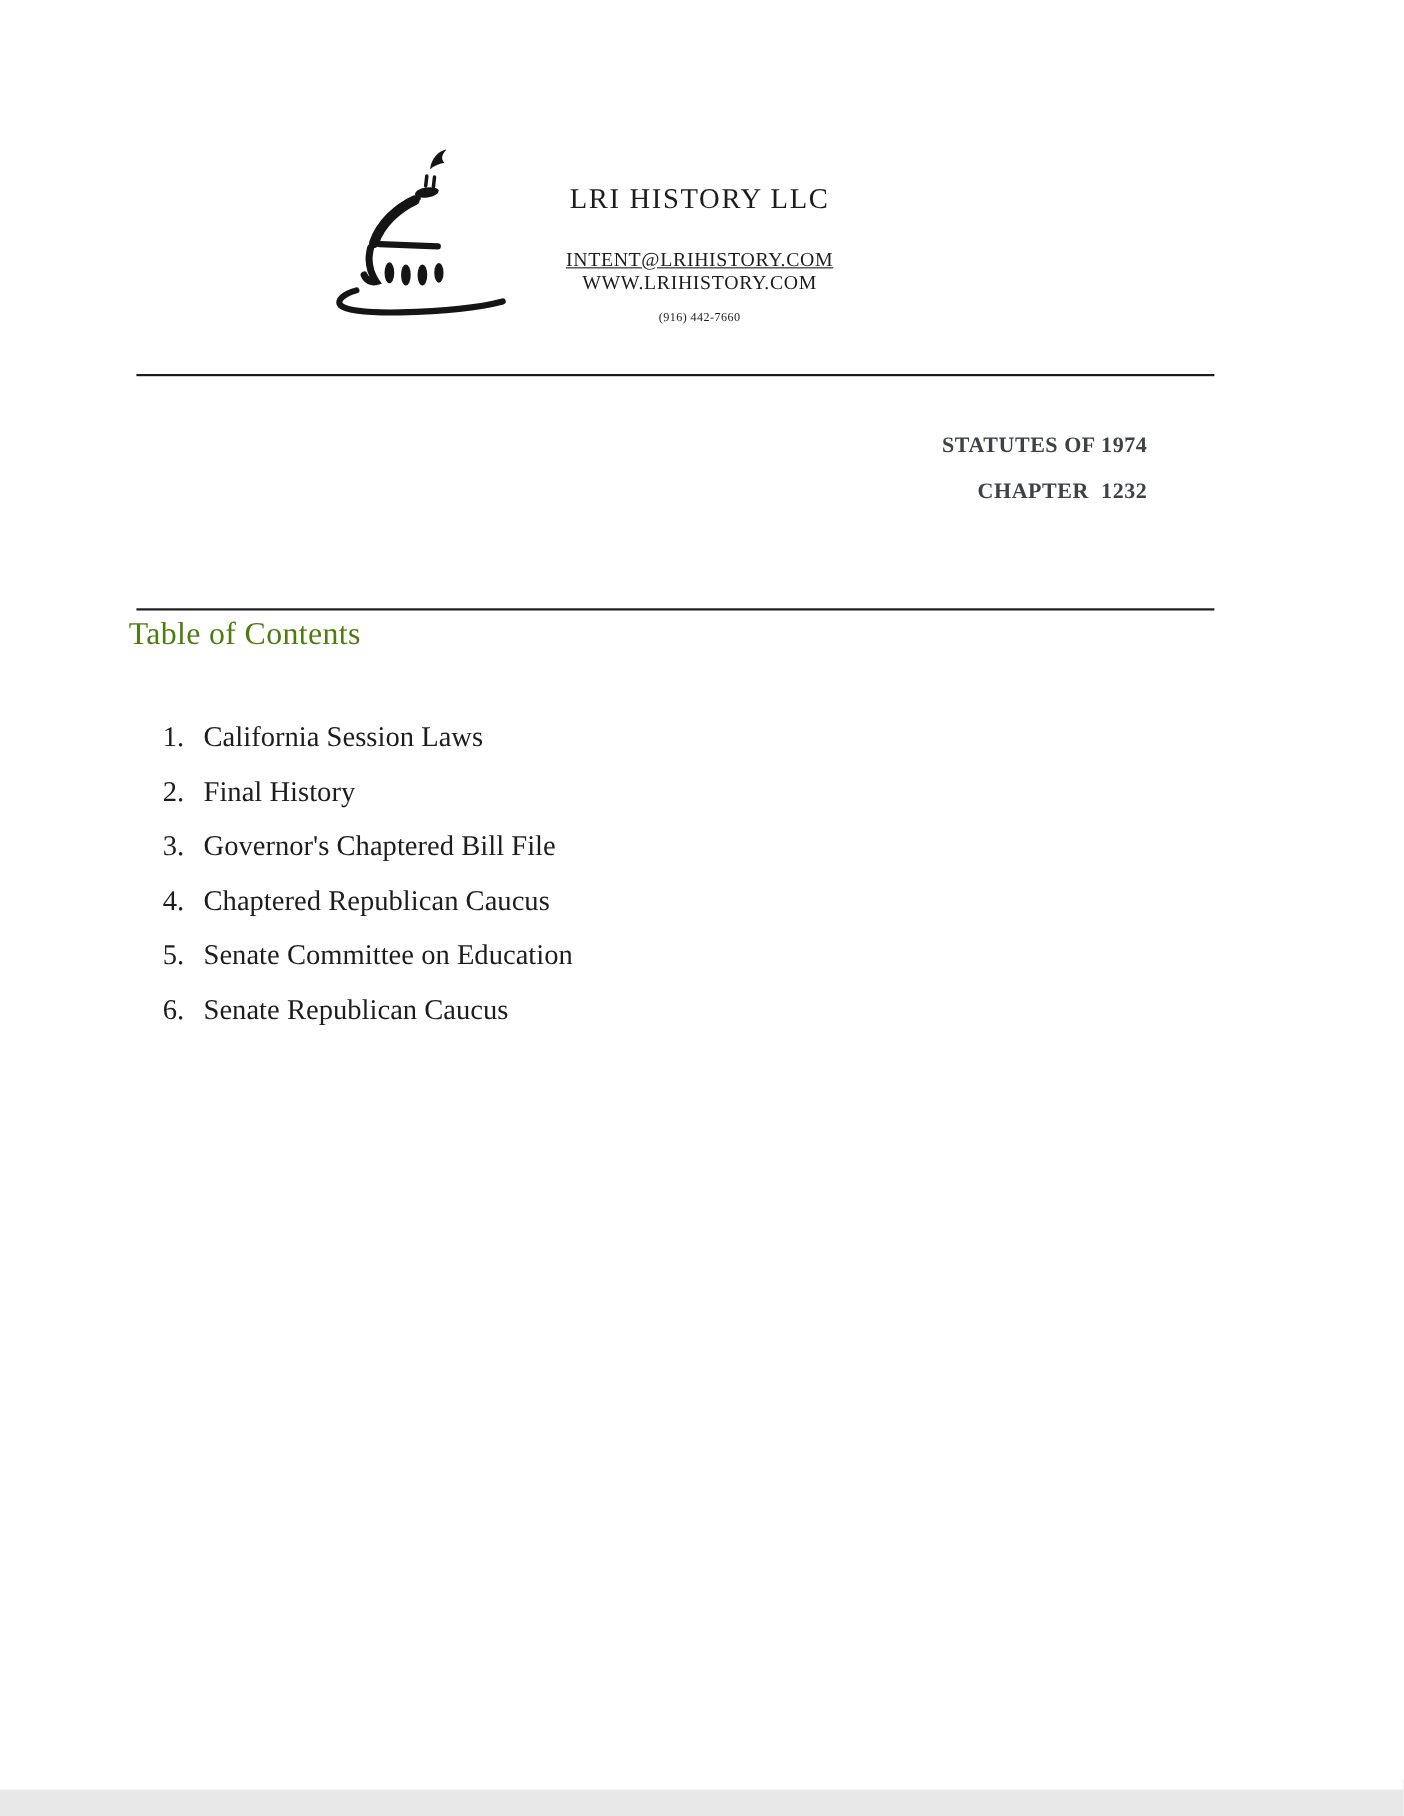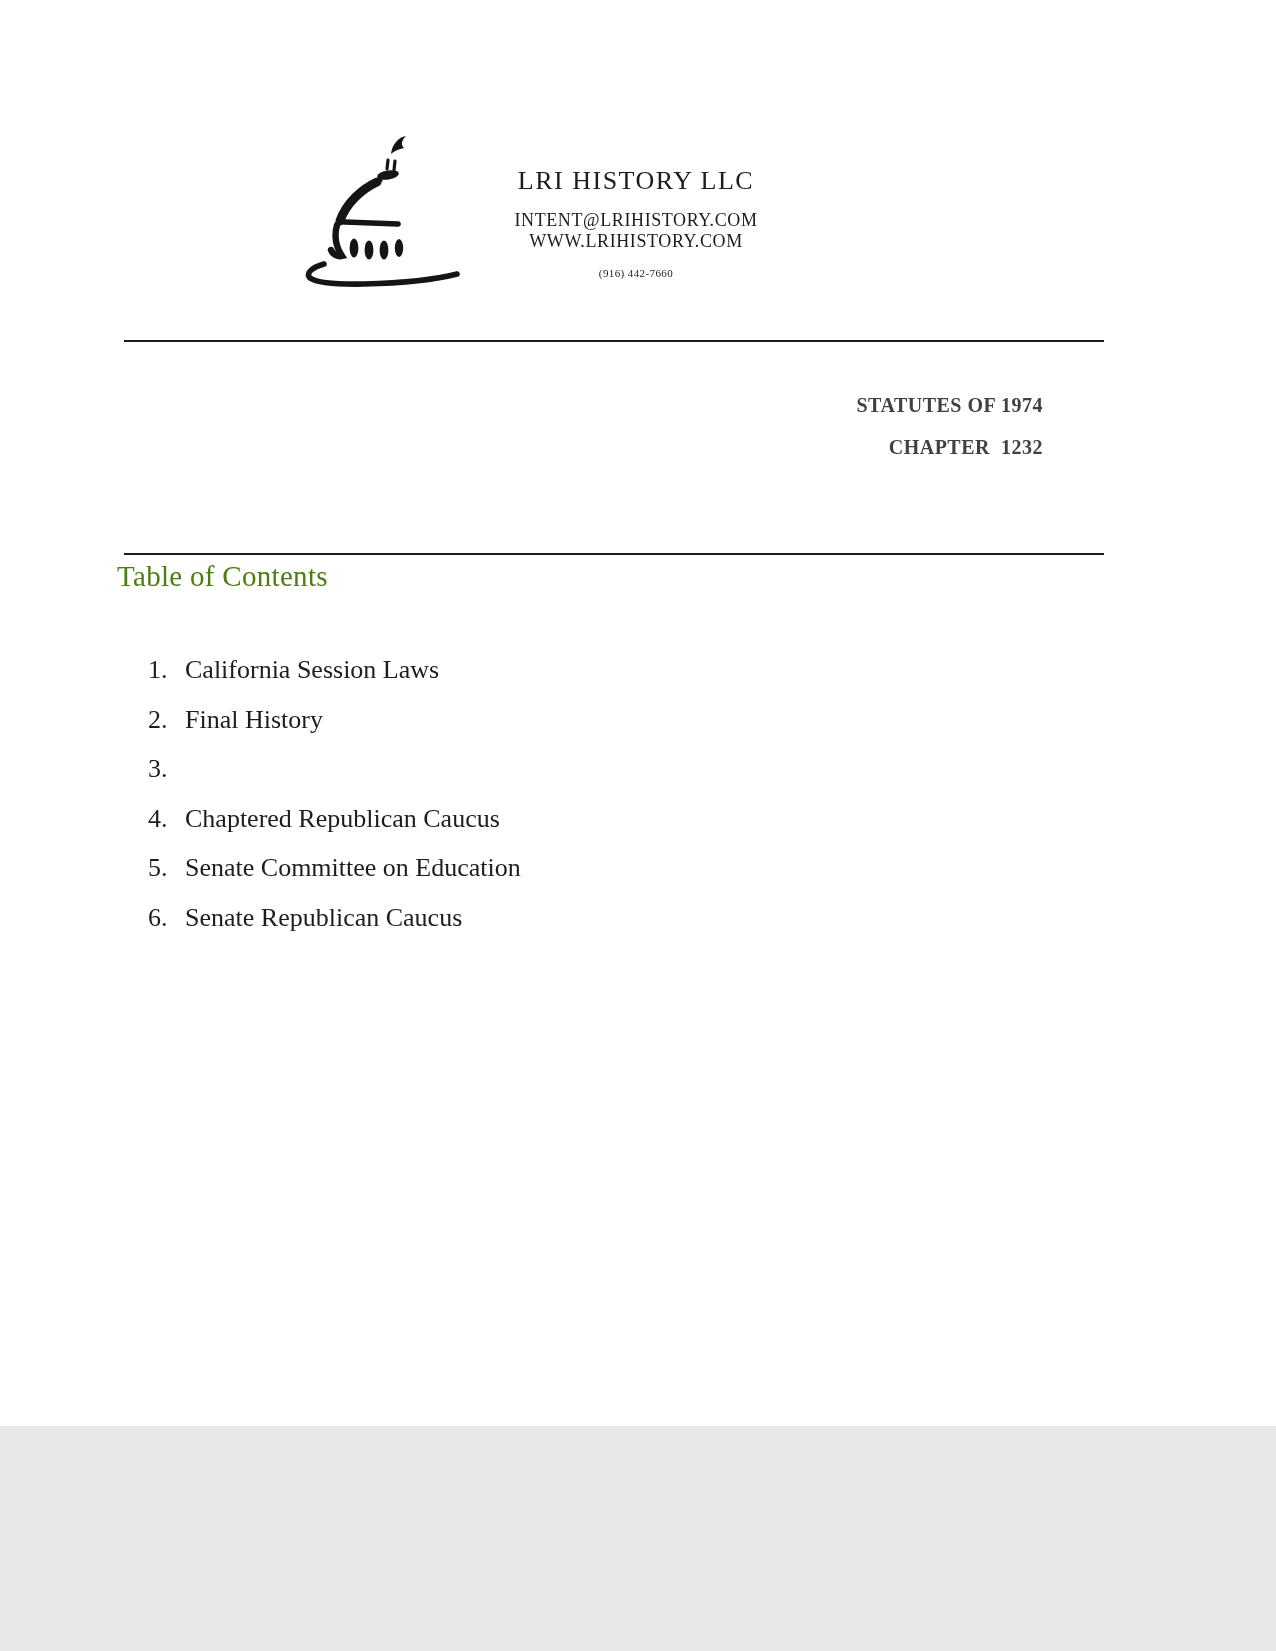--- a/index.html
+++ b/index.html
@@ -3,21 +3,21 @@
 <meta charset="utf-8">
 <style>
   html, body {
     margin: 0;
     padding: 0;
     background: #e8e8e8;
   }
   .page {
     position: relative;
     width: 1276px;
-    height: 1426px;
+    height: 1627px;
     margin: 0 auto;
     background: #ffffff;
     font-family: "Liberation Serif", "DejaVu Serif", serif;
     overflow: hidden;
   }
 
   
   .logo {
     position: absolute;
     left: 296px;
@@ -40,21 +40,21 @@
     font-size: 26px;
     letter-spacing: 1.5px;
     line-height: 30px;
     white-space: nowrap;
   }
   .contact-line {
     font-size: 18px;
     letter-spacing: 0.6px;
     line-height: 21px;
   }
-  .contact-line.first { margin-top: 14px; }
+  .contact-line.first { margin-top: 30px; text-decoration: underline; }
   .phone-line {
     font-size: 11px;
     letter-spacing: 0.4px;
     line-height: 20px;
     margin-top: 11px;
   }
 
   
   .rule {
     position: absolute;
@@ -168,20 +168,21 @@
     <div class="toc-item">
       <span class="num">1.</span>
       <span class="label">California Session Laws</span>
     </div>
     <div class="toc-item">
       <span class="num">2.</span>
       <span class="label">Final History</span>
     </div>
     <div class="toc-item">
       <span class="num">3.</span>
+      <span class="label">Governor's Chaptered Bill File</span>
     </div>
     <div class="toc-item">
       <span class="num">4.</span>
       <span class="label">Chaptered Republican Caucus</span>
     </div>
     <div class="toc-item">
       <span class="num">5.</span>
       <span class="label">Senate Committee on Education</span>
     </div>
     <div class="toc-item">

